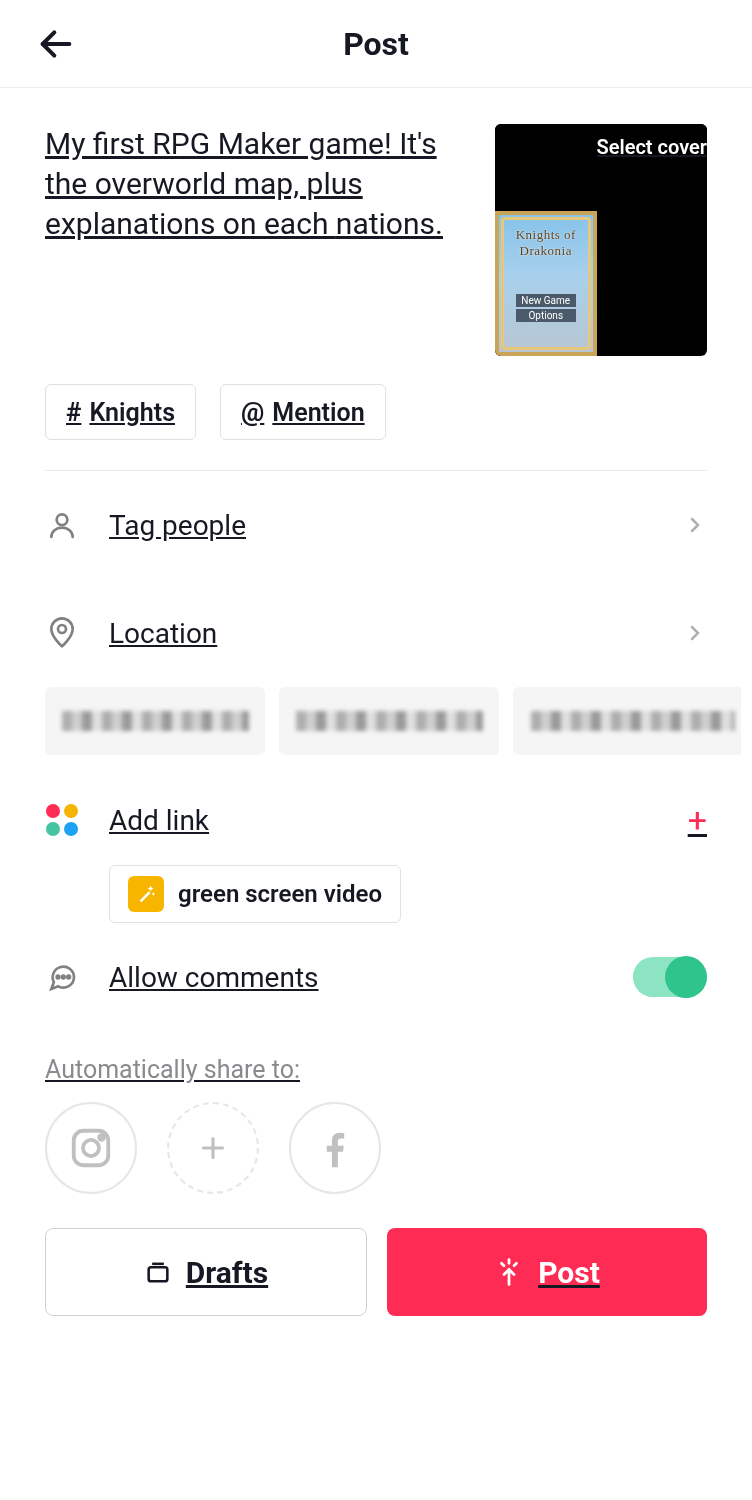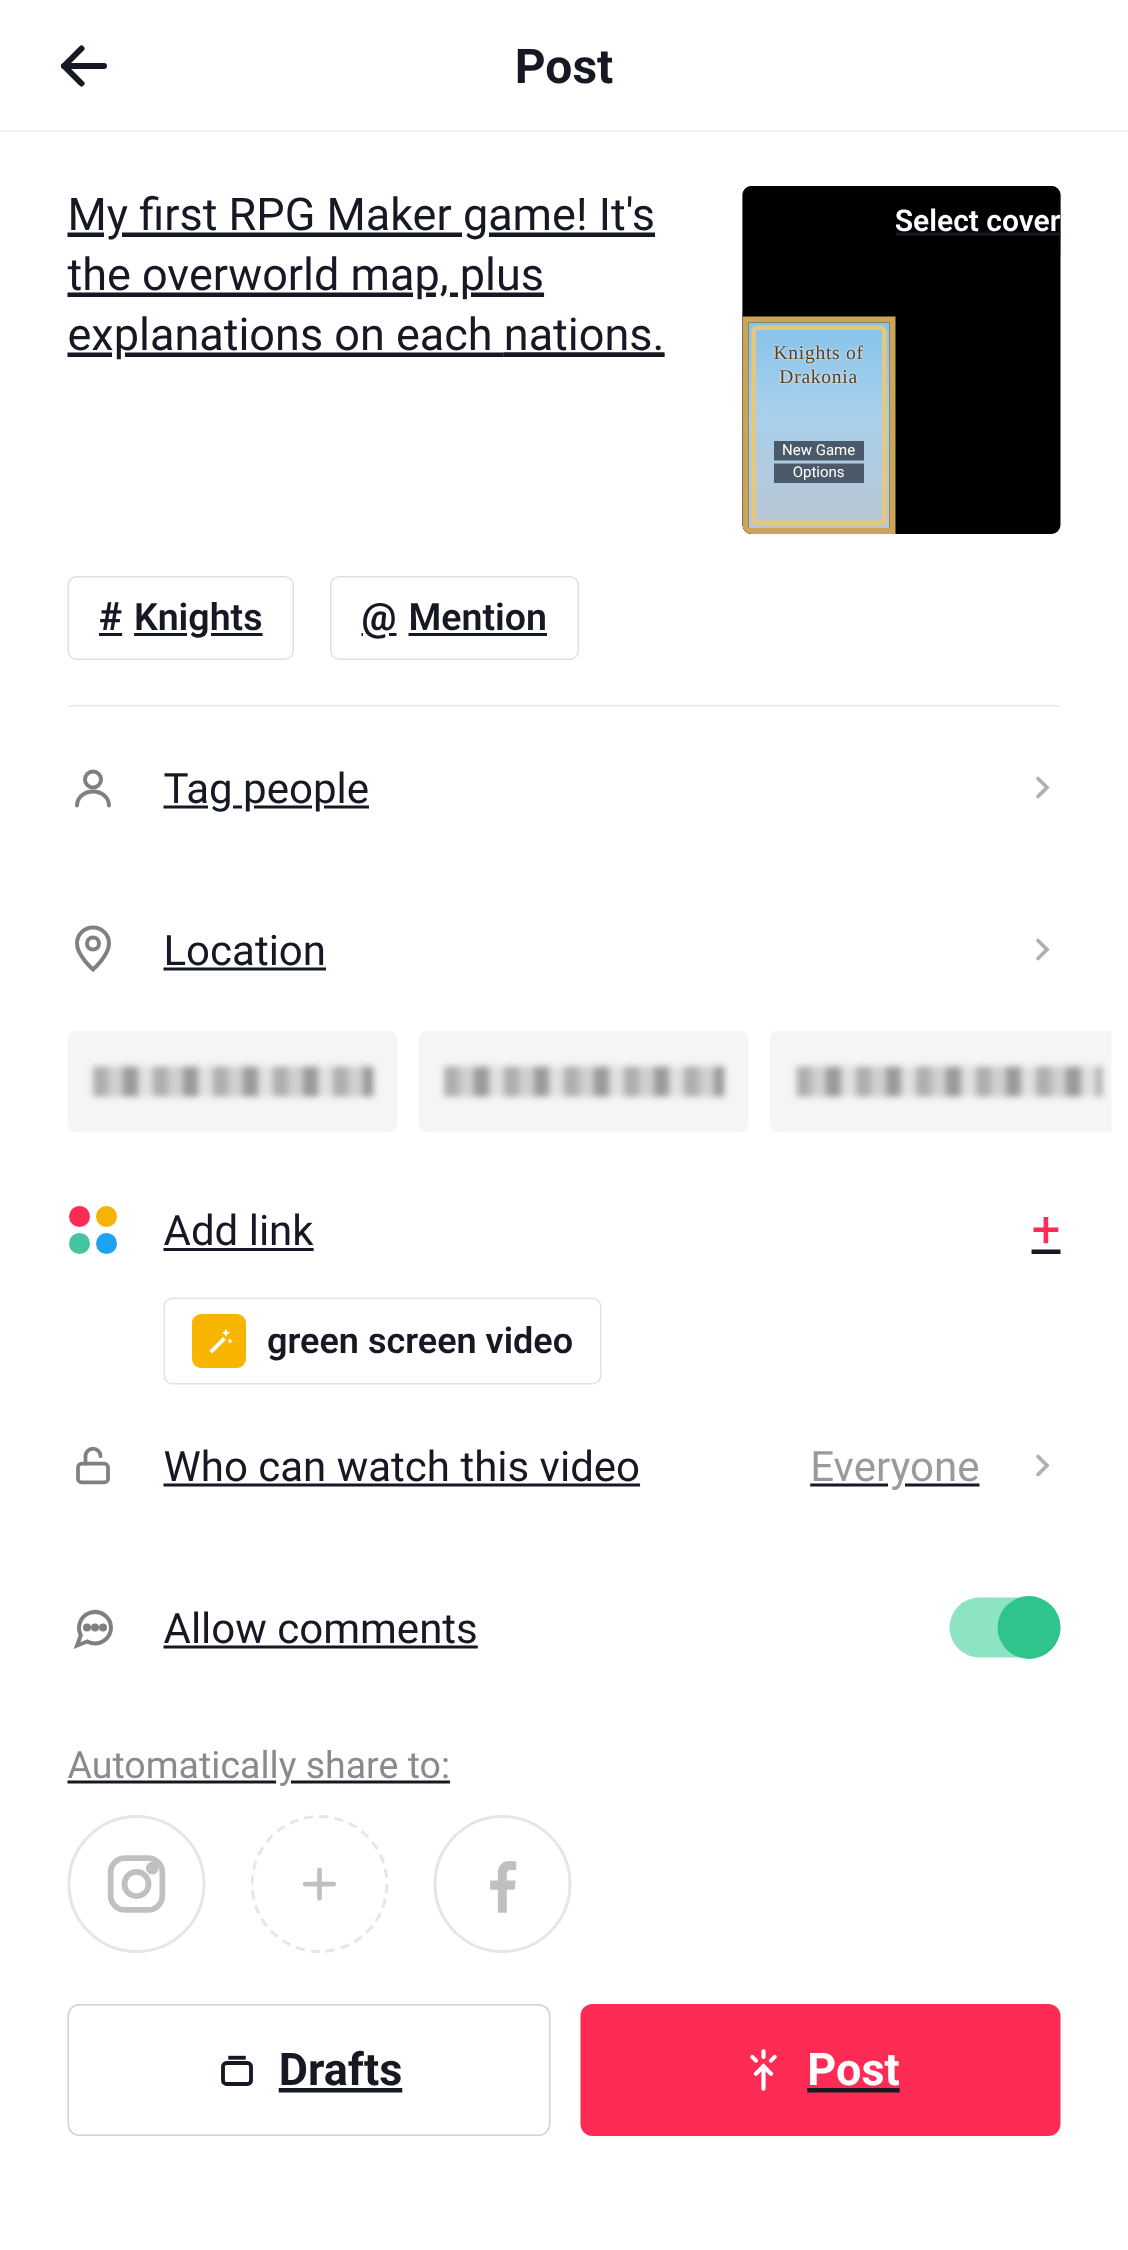--- a/index.html
+++ b/index.html
@@ -385,33 +385,20 @@
   <div class="effect-chip">
     <div class="effect-icon">
       <svg width="22" height="22" viewBox="0 0 24 24" fill="#fff">
           <path d="M5 19l10-10 2 2L7 21zM17 3l1 2 2 1-2 1-1 2-1-2-2-1 2-1zM20 10l.7 1.4 1.4.7-1.4.7L20 14l-.7-1.2-1.3-.8 1.3-.6z"></path>
         </svg>
     </div>
     <span class="effect-label">green screen video</span>
   </div>
 
   
-  <div class="row">
-    <div class="row-icon">
-      <svg width="30" height="34" viewBox="0 0 24 24" fill="none" stroke="#808080" stroke-width="2" stroke-linecap="round">
-          <rect x="4" y="11" width="16" height="10" rx="2"></rect>
-          <path d="M8 11V7a4 4 0 0 1 8 0"></path>
-        </svg>
-    </div>
-    <div class="row-label">Who can watch this video</div>
-    <div class="row-value">Everyone</div>
-    <svg class="chevron" width="24" height="24" viewBox="0 0 24 24" fill="none" stroke="currentColor" stroke-width="2.5" stroke-linecap="round">
-        <polyline points="9 6 15 12 9 18"></polyline>
-      </svg>
-  </div>
 
   
   <div class="row">
     <div class="row-icon">
       <svg width="32" height="32" viewBox="0 0 24 24" fill="none" stroke="#808080" stroke-width="2">
           <path d="M21 12a8 8 0 0 1-11.8 7L4 21l1.9-5.1A8 8 0 1 1 21 12z"></path>
           <circle cx="9" cy="12" r="1" fill="#808080"></circle>
           <circle cx="13" cy="12" r="1" fill="#808080"></circle>
           <circle cx="17" cy="12" r="1" fill="#808080"></circle>
         </svg>

